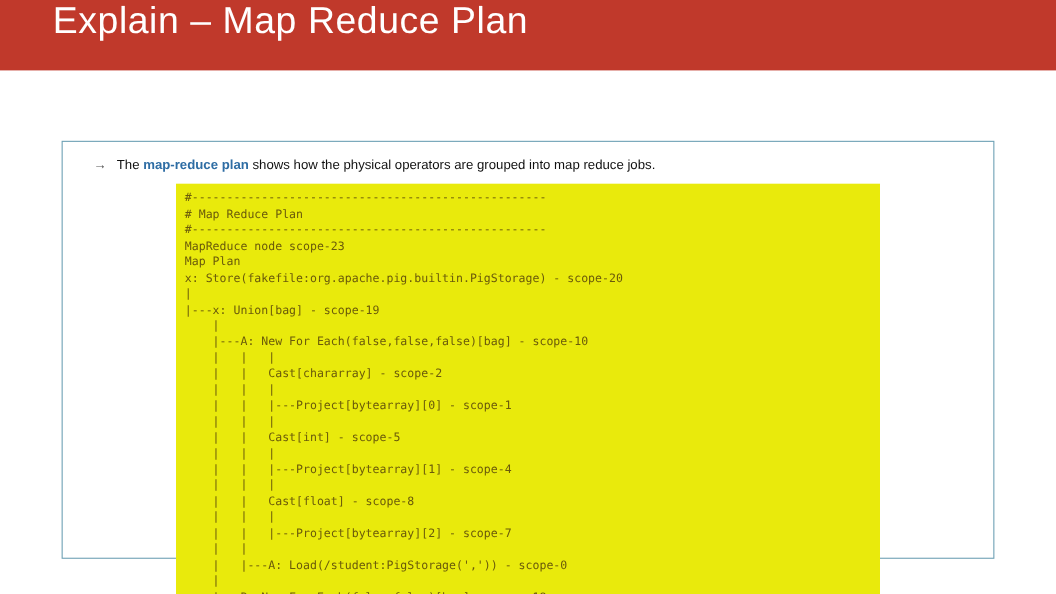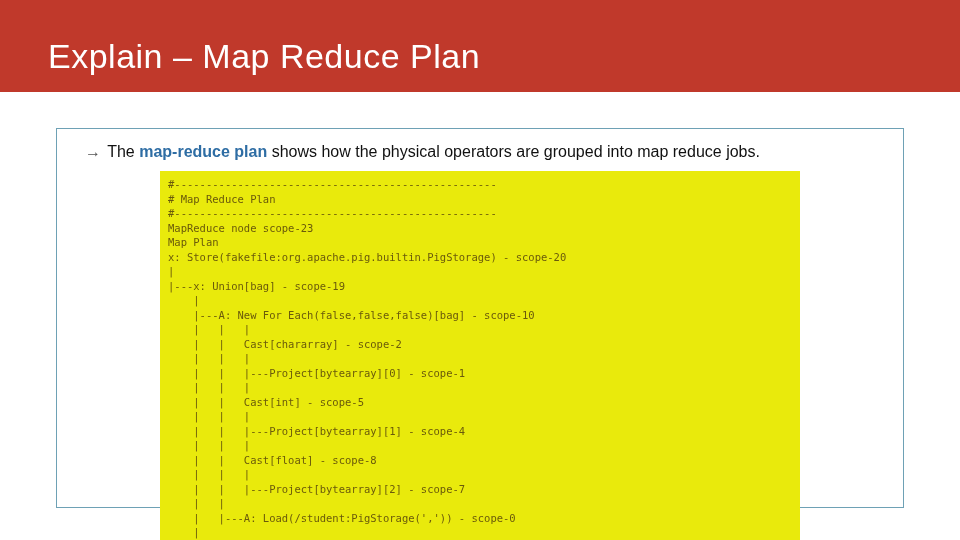--- a/index.html
+++ b/index.html
@@ -6,24 +6,24 @@
     margin: 0;
     padding: 0;
     width: 960px;
     height: 540px;
     background: #ffffff;
     font-family: "Segoe UI", "Segoe UI Light", Arial, sans-serif;
     overflow: hidden;
   }
   .title-bar {
     background: #c0392b;
-    height: 92px;
+    height: 64px;
     display: flex;
-    align-items: flex-end;
-    padding: 0 0 16px 48px;
+    align-items: flex-start;
+    padding: 0 0 0 48px;
     box-sizing: border-box;
   }
   .title-bar h1 {
     color: #ffffff;
     font-size: 34px;
     font-weight: 300;
     margin: 0;
     letter-spacing: 0.5px;
   }
   .content-frame {
@@ -32,21 +32,21 @@
     right: 56px;
     top: 128px;
     bottom: 32px;
     border: 1px solid #6ea1b5;
     background: #ffffff;
     box-sizing: border-box;
     padding: 12px 24px 12px 24px;
   }
   .intro-line {
     font-family: Verdana, sans-serif;
-    font-size: 16px;
+    font-size: 12px;
     color: #111;
     margin: 2px 0 10px 4px;
   }
   .intro-line .arrow {
     display: inline-block;
     width: 18px;
     color: #555;
   }
   .intro-line .keyword {
     color: #2e6da4;

